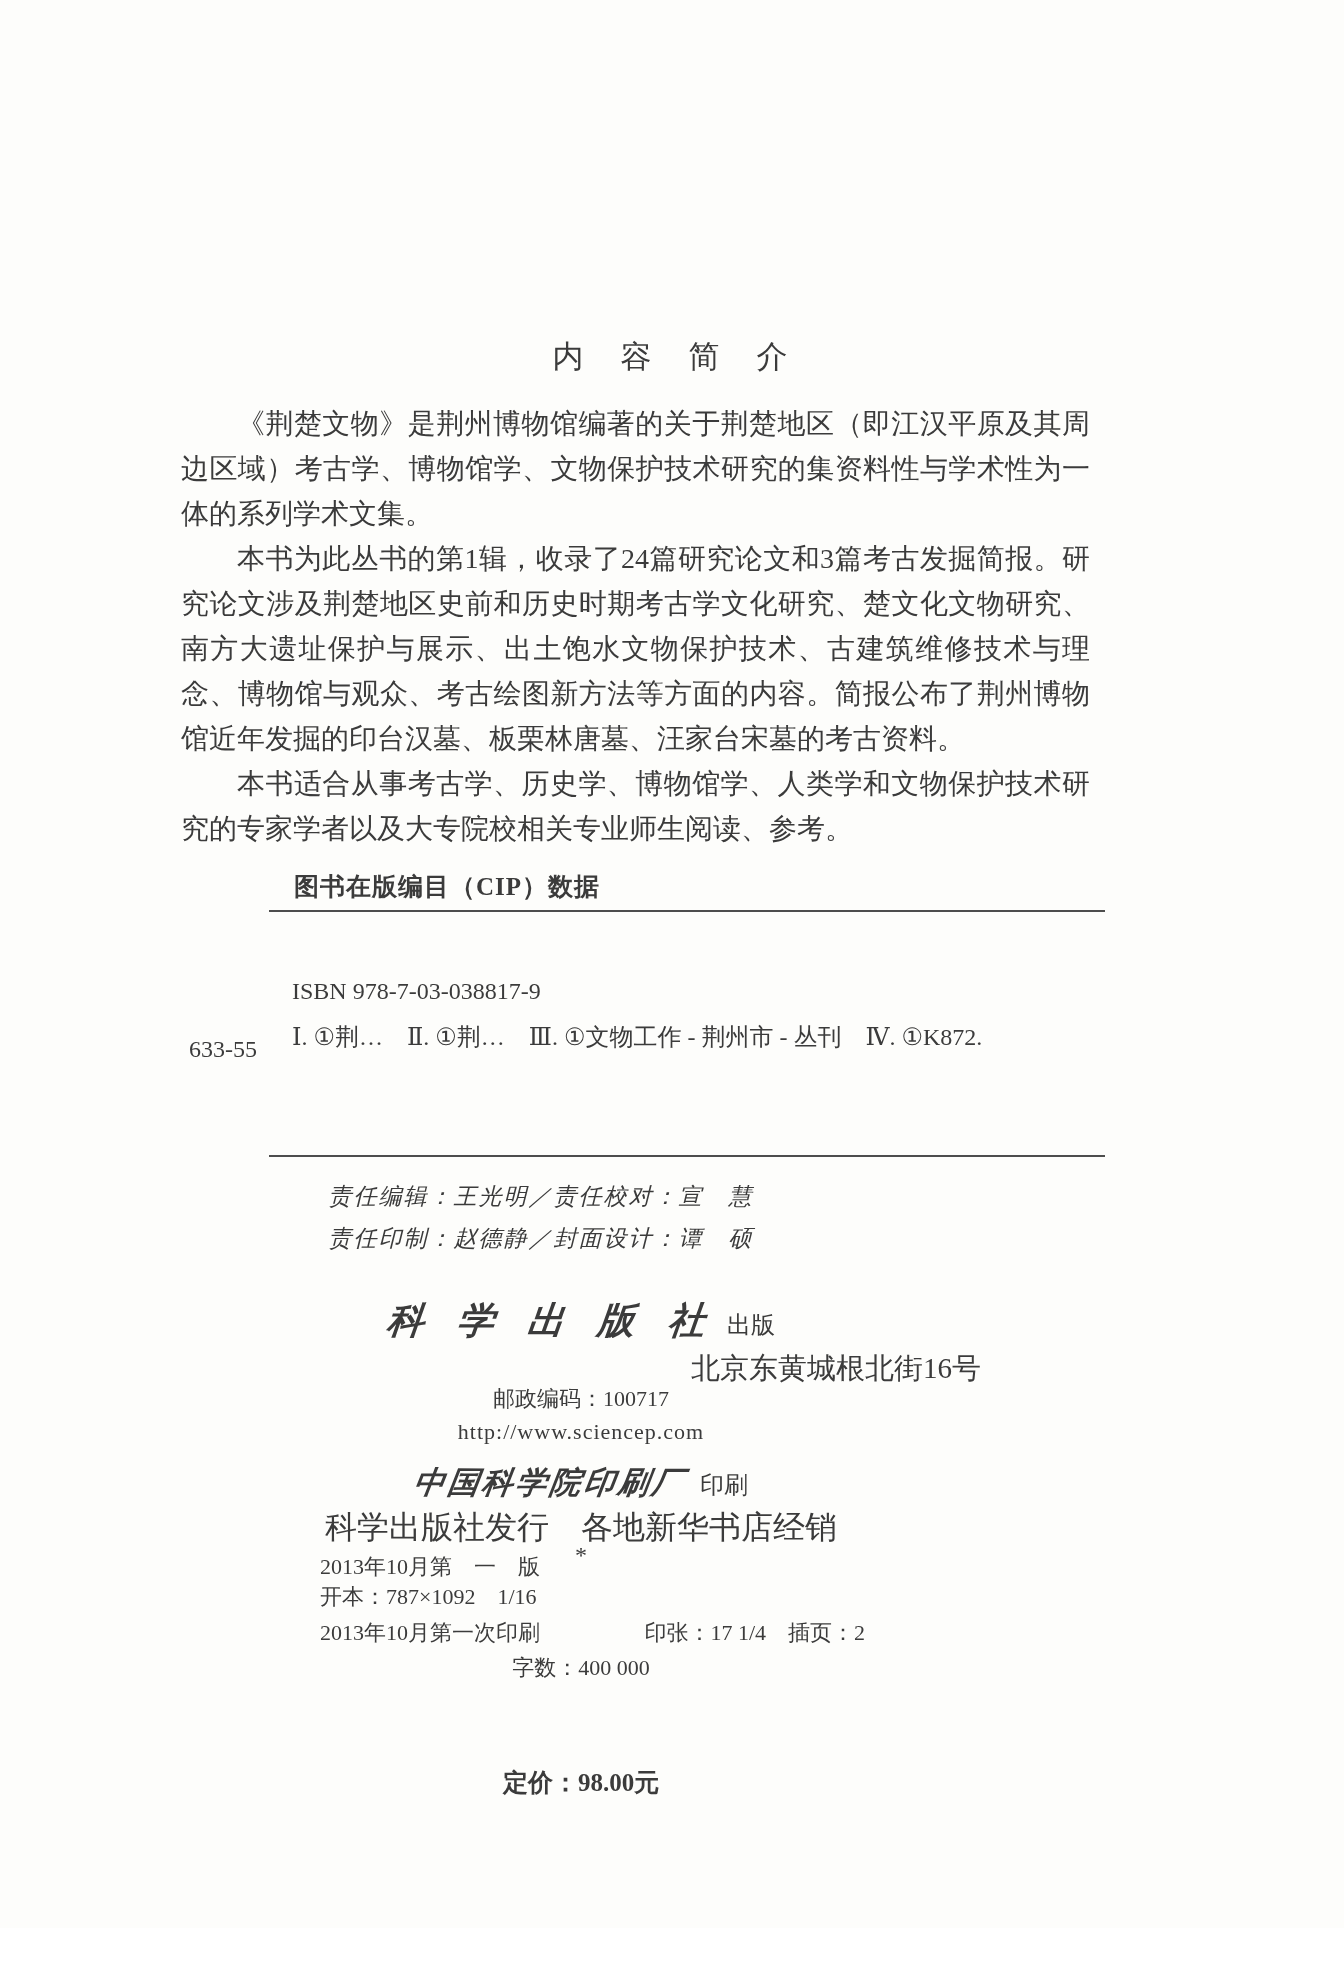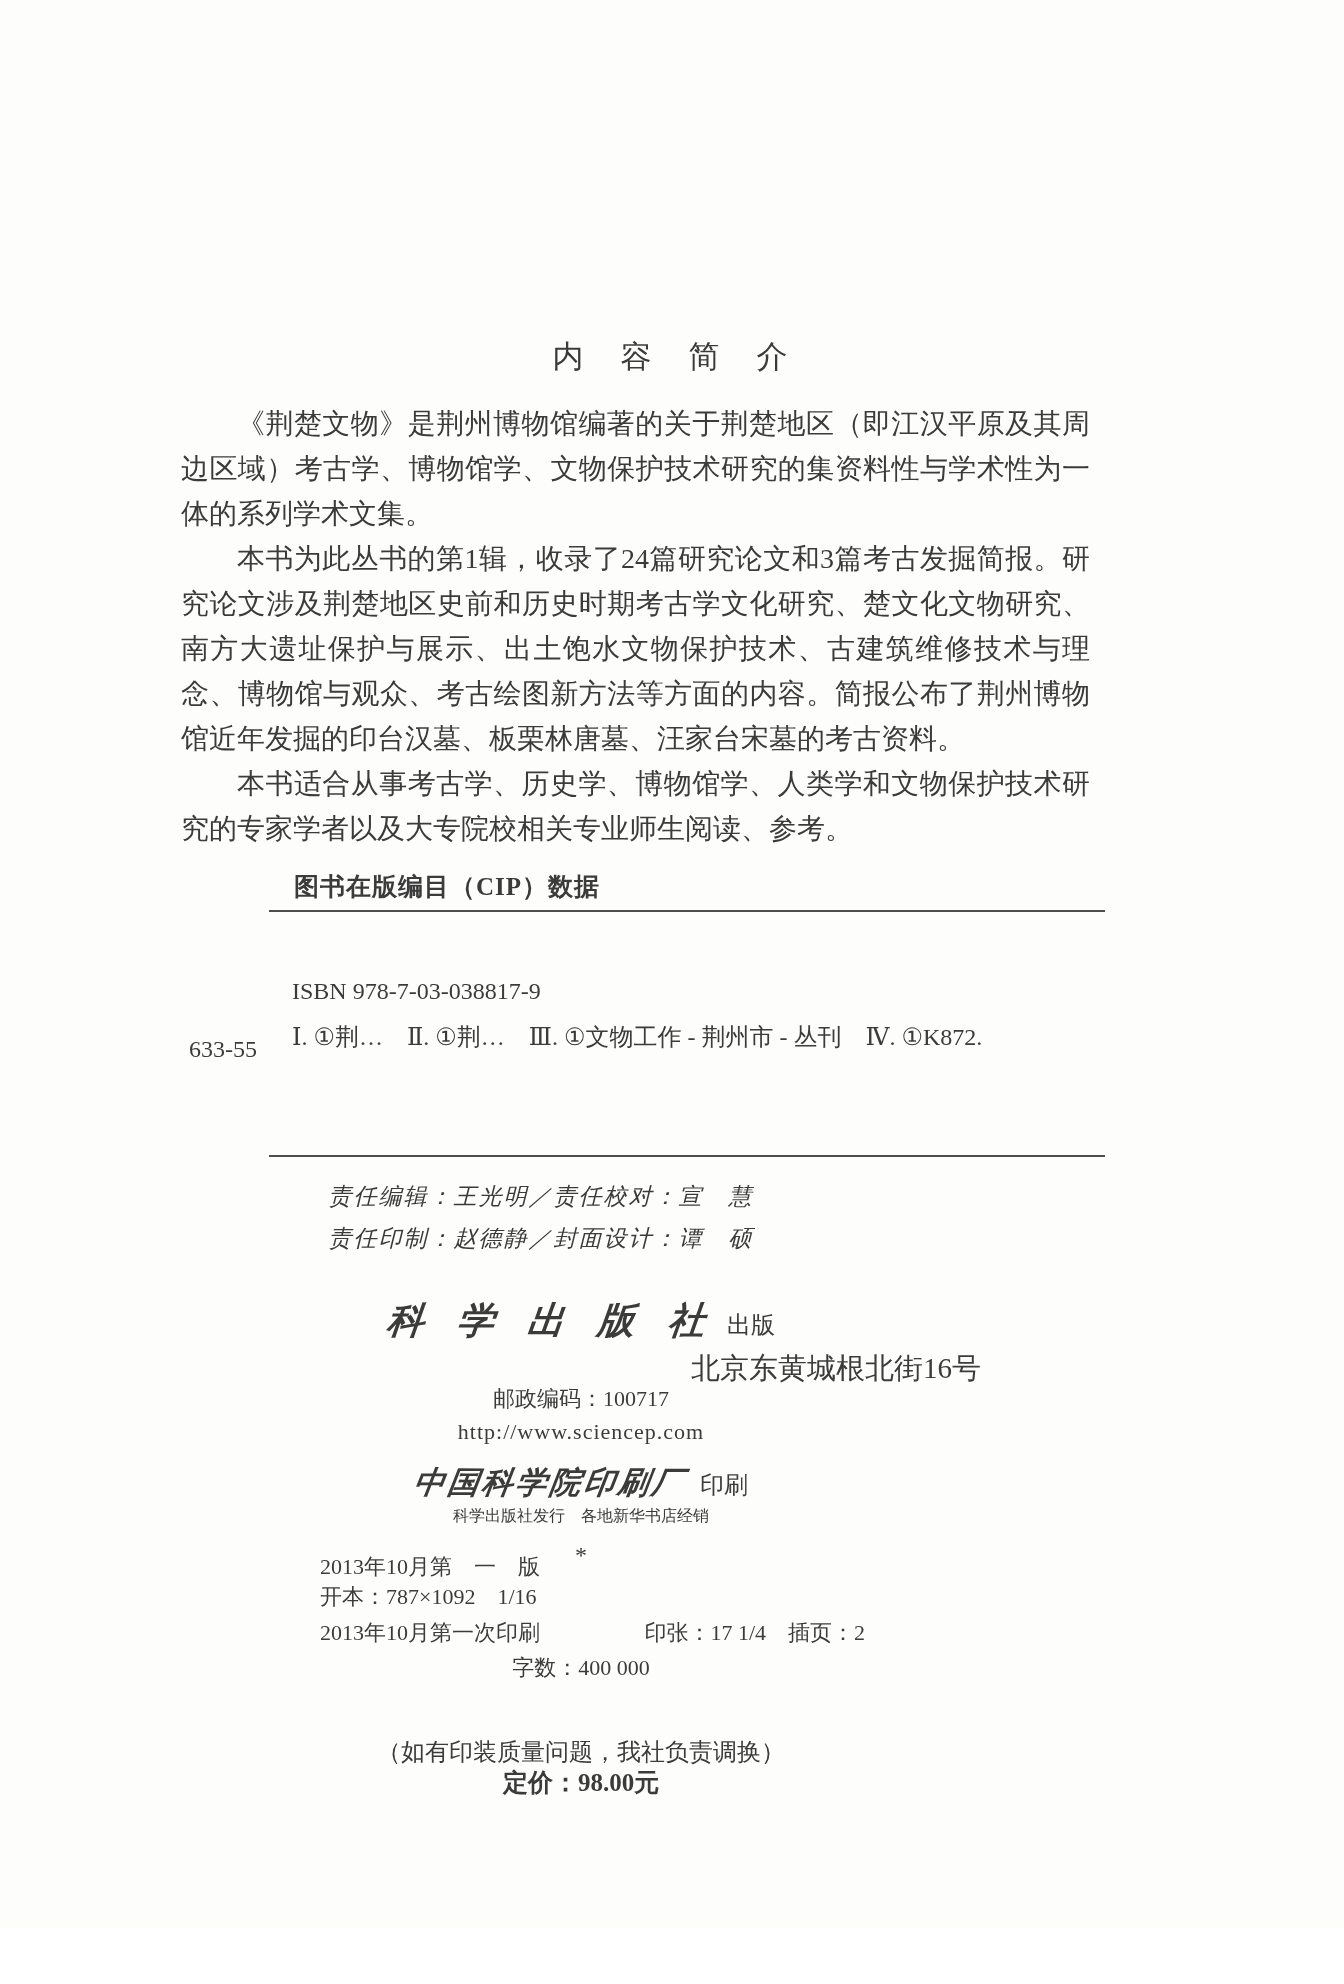--- a/index.html
+++ b/index.html
@@ -94,21 +94,21 @@
   .post-line   { top:1384px; font-size:22px; }
   .web-line    { top:1419px; font-size:22px; letter-spacing:1px; }
   .printer-line{ top:1462px; font-size:24px; }
   .printer-logo{
     font-size:31px; font-weight:bold; font-style:italic;
     letter-spacing:3px;
     transform:skewX(-8deg);
     display:inline-block;
     margin-right:14px;
   }
-  .dist-line   { top:1506px; font-size:16px; }
+  .dist-line   { top:1506px; font-size:32px; }
   .star-line   { top:1542px; font-size:24px; }
 
   
   .split-line {
     position:absolute;
     left:320px; width:545px;
     display:flex;
     justify-content:space-between;
     font-size:22px;
     white-space:nowrap;
@@ -162,15 +162,14 @@
     <span>2013年10月第　一　版</span>
     <span>开本：787×1092　1/16</span>
   </div>
   <div class="split-line printing-line">
     <span>2013年10月第一次印刷</span>
     <span>印张：17 1/4　插页：2</span>
   </div>
 
   <div class="pub-line count-line">字数：400 000</div>
   <div class="pub-line price-line">定价：98.00元</div>
-  <div class="pub-line notice-line">（如有印装质量问题，我社负责调换）</div>
 
 </div>
 
 </body></html>

